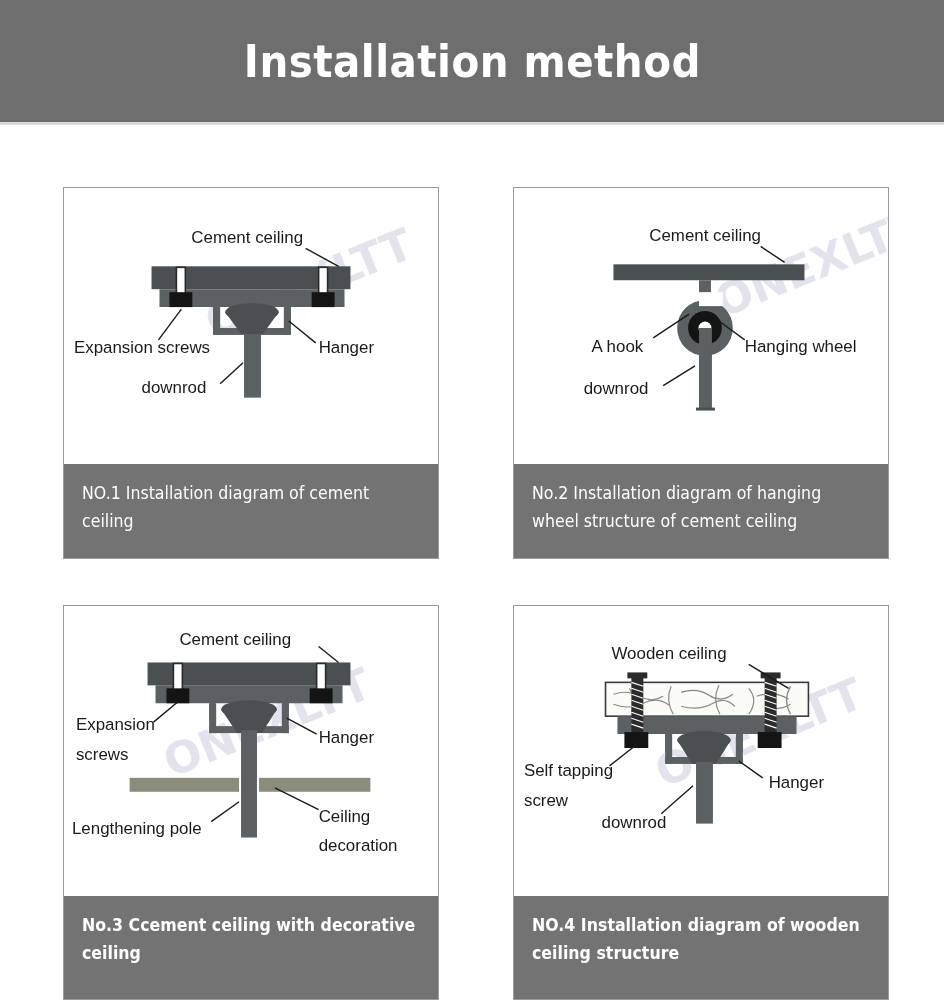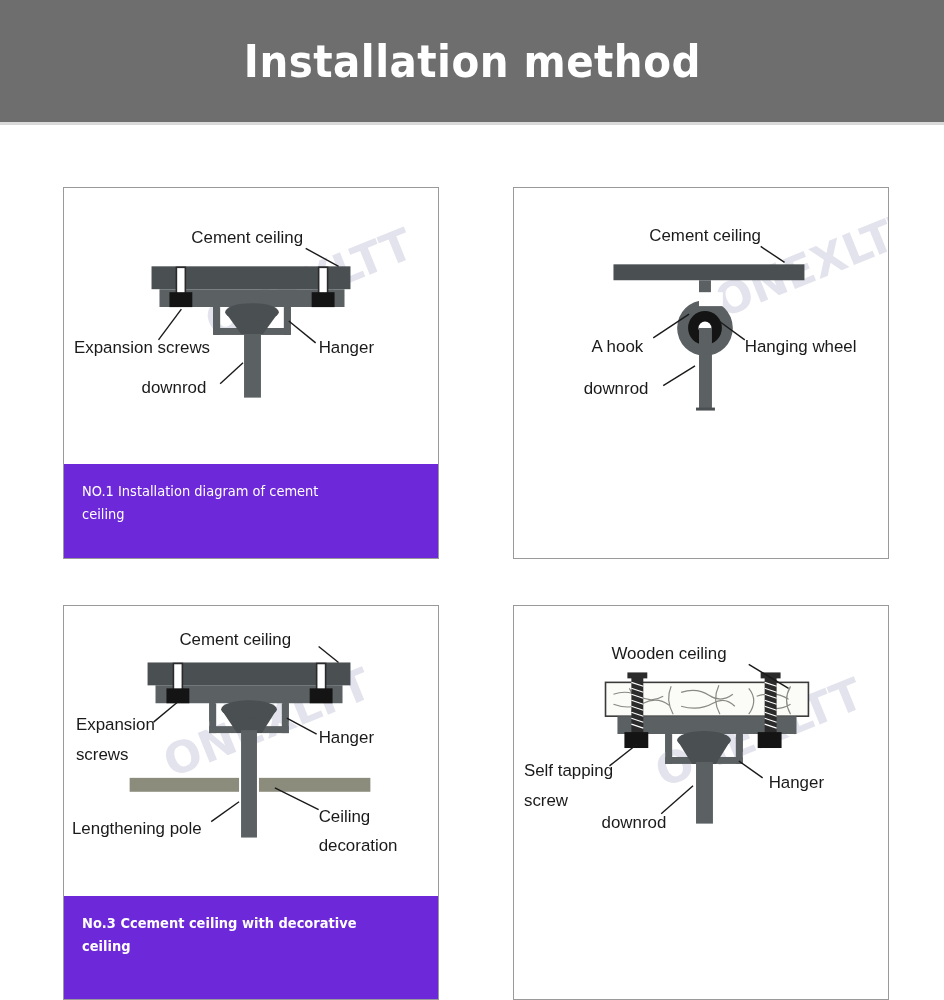--- a/index.html
+++ b/index.html
@@ -72,25 +72,25 @@
     width: 100%;
     background: #ffffff;
   }
   .panel.p1 .figure, .panel.p2 .figure { height: 277px; }
   .panel.p3 .figure, .panel.p4 .figure { height: 290px; }
 
   .caption {
     position: absolute;
     left: 0; bottom: 0;
     width: 100%;
-    background: #6d28d9;
+    background: #737373;
     color: #ffffff;
     box-sizing: border-box;
     padding: 16px 18px 14px 18px;
-    font-size: 14px;
+    font-size: 17px;
     line-height: 1.62;
     font-family: "DejaVu Sans", sans-serif;
     transform-origin: left top;
   }
   .panel.p1 .caption, .panel.p2 .caption { height: 94px; }
   .panel.p3 .caption, .panel.p4 .caption { height: 103px; font-weight: bold; }
   .caption span {
     display: block;
     transform: scaleX(0.93);
     transform-origin: left center;
@@ -188,20 +188,24 @@
           <line class="leader" x1="248" y1="58" x2="272" y2="74"></line>
           <line class="leader" x1="140" y1="150" x2="176" y2="126"></line>
           <line class="leader" x1="232" y1="152" x2="206" y2="133"></line>
           <line class="leader" x1="150" y1="198" x2="182" y2="178"></line>
 
           <text class="lbl" x="136" y="53">Cement ceiling</text>
           <text class="lbl" x="78" y="164">A hook</text>
           <text class="lbl" x="232" y="164">Hanging wheel</text>
           <text class="lbl" x="70" y="206">downrod</text>
         </svg>
+      </div>
+      <div class="caption">
+        <span>No.2 Installation diagram of hanging</span>
+        <span>wheel structure of cement ceiling</span>
       </div>
     </div>
 
     <div class="panel p3">
       <div class="figure">
         <svg class="diag" viewBox="0 0 376 290" preserveAspectRatio="xMidYMid meet">
           <text class="wm" x="108" y="172" transform="rotate(-22 108 172)">ONEXLTT</text>
 
           <rect x="84" y="56" width="204" height="23" fill="#4a4f52"></rect>
 
@@ -310,16 +314,20 @@
           <line class="leader" x1="250" y1="172" x2="226" y2="155"></line>
           <line class="leader" x1="148" y1="208" x2="180" y2="180"></line>
 
           <text class="lbl" x="98" y="53">Wooden ceiling</text>
           <text class="lbl" x="10" y="170">Self tapping</text>
           <text class="lbl" x="10" y="200">screw</text>
           <text class="lbl" x="256" y="182">Hanger</text>
           <text class="lbl" x="88" y="222">downrod</text>
         </svg>
       </div>
+      <div class="caption">
+        <span>NO.4 Installation diagram of wooden</span>
+        <span>ceiling structure</span>
+      </div>
     </div>
 
   </div>
 </div>
 
 </body></html>

